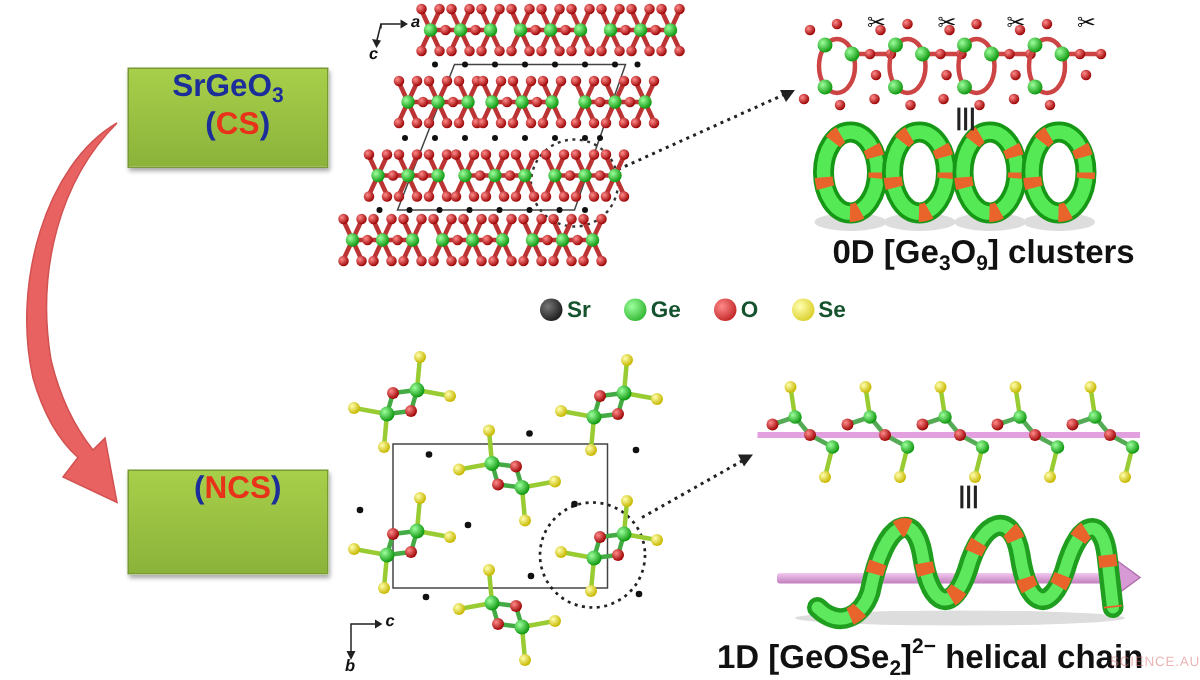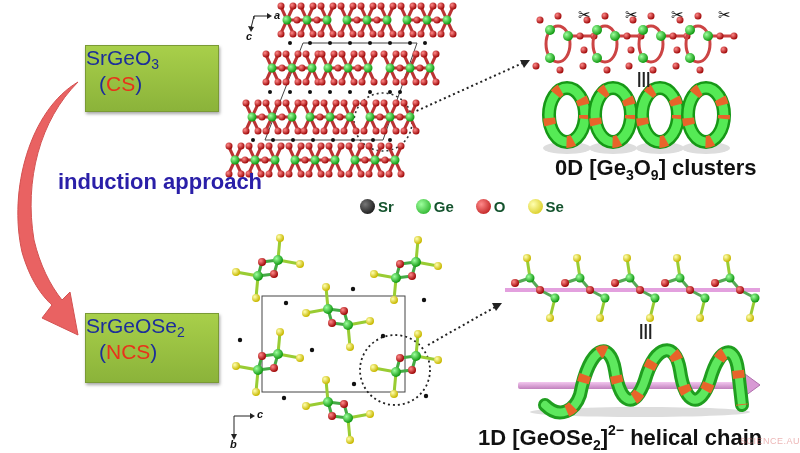--- a/index.html
+++ b/index.html
@@ -1,21 +1,21 @@
 <!DOCTYPE html>
 <html><head>
 <meta charset="utf-8">
 <style>
   html, body { margin:0; padding:0; background:#fff; }
   body { width:800px; height:453px; position:relative; overflow:hidden; font-family:"Liberation Sans", sans-serif; }
   .abs { position:absolute; }
   .box {
     position:absolute; background:linear-gradient(#a8cf4a,#8bb33a);
     border:1px solid #7a9a35; box-shadow:1px 2px 3px rgba(0,0,0,0.35);
-    text-align:left; font-weight:normal; color:#1c2e9a; line-height:1.15;
+    text-align:center; font-weight:bold; color:#1c2e9a; line-height:1.15;
   }
   .box .formula { font-size:21px; display:block; }
   .box .sym { font-size:21px; display:block;padding-left:13px; }
   .box .sym .red { color:#e8321a; }
   .box sub { font-size:14px; vertical-align:-4px; }
   .pias { color:#2a1fa8; font-weight:bold; text-align:center; font-size:22px; line-height:1.12; }
   .caption { font-weight:bold; color:#111; font-size:22px; white-space:nowrap; }
   .caption sub { font-size:14px; vertical-align:-5px; }
   .caption sup { font-size:14px; vertical-align:10px; }
   .legend { font-size:15px; font-weight:bold; color:#14532d; display:flex; align-items:center; gap:6px; }
@@ -726,26 +726,24 @@
       <circle cx="755" cy="298" r="4.5" fill="url(#ballG)"></circle>
     </g>
   </svg>
 
 <div class="box" style="left:85px;top:45px;width:132px;height:65px;">
   <span class="formula"><span>SrGeO</span><sub>3</sub></span>
   <span class="sym"><span>(</span><span class="red">CS</span><span>)</span></span>
 </div>
 
 <div class="box" style="left:85px;top:313px;width:132px;height:68px;">
-  <span class="formula"><span>SrGeOSe</span><sub>2</sub></span>
   <span class="sym"><span>(</span><span class="red">NCS</span><span>)</span></span>
 </div>
 
 <div class="abs pias" style="left:30px;top:170px;width:260px;">
-  <div>induction approach</div>
 </div>
 
 <div class="abs" style="left:245px;top:12px;width:40px;height:30px;">
   <svg width="40" height="30">
       <path d="M9,7 L9,4 L22,4" stroke="#222" fill="none" stroke-width="1"></path>
       <polygon points="22,1 27,4 22,7" fill="#222"></polygon>
       <line x1="9" y1="4" x2="6" y2="16" stroke="#222"></line>
       <polygon points="3,14 6,20 9,15" fill="#222"></polygon>
     </svg>
   <span class="axis-label abs" style="left:29px;top:-3px;">a</span>

